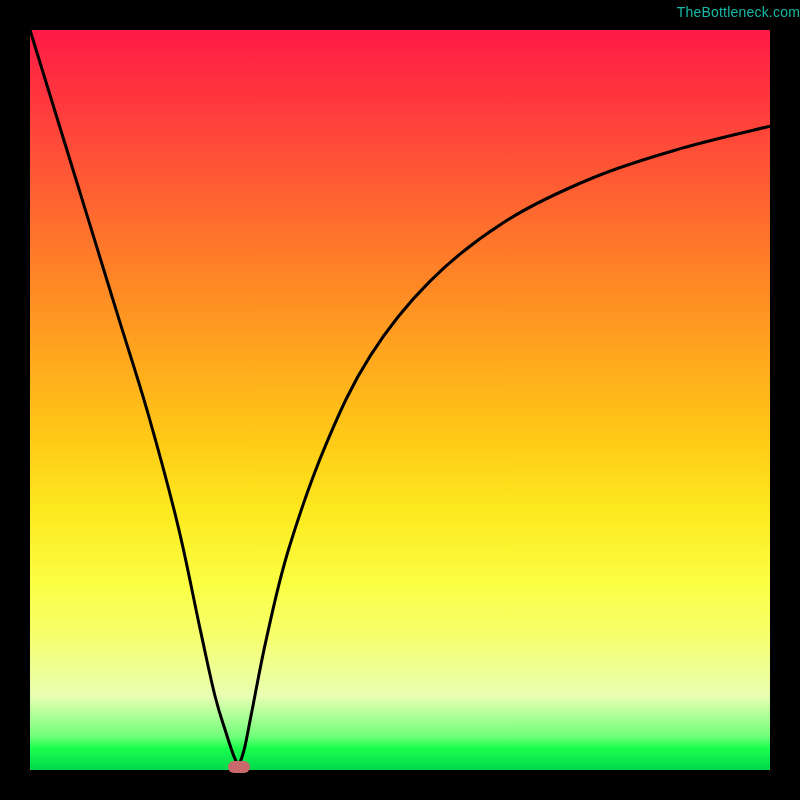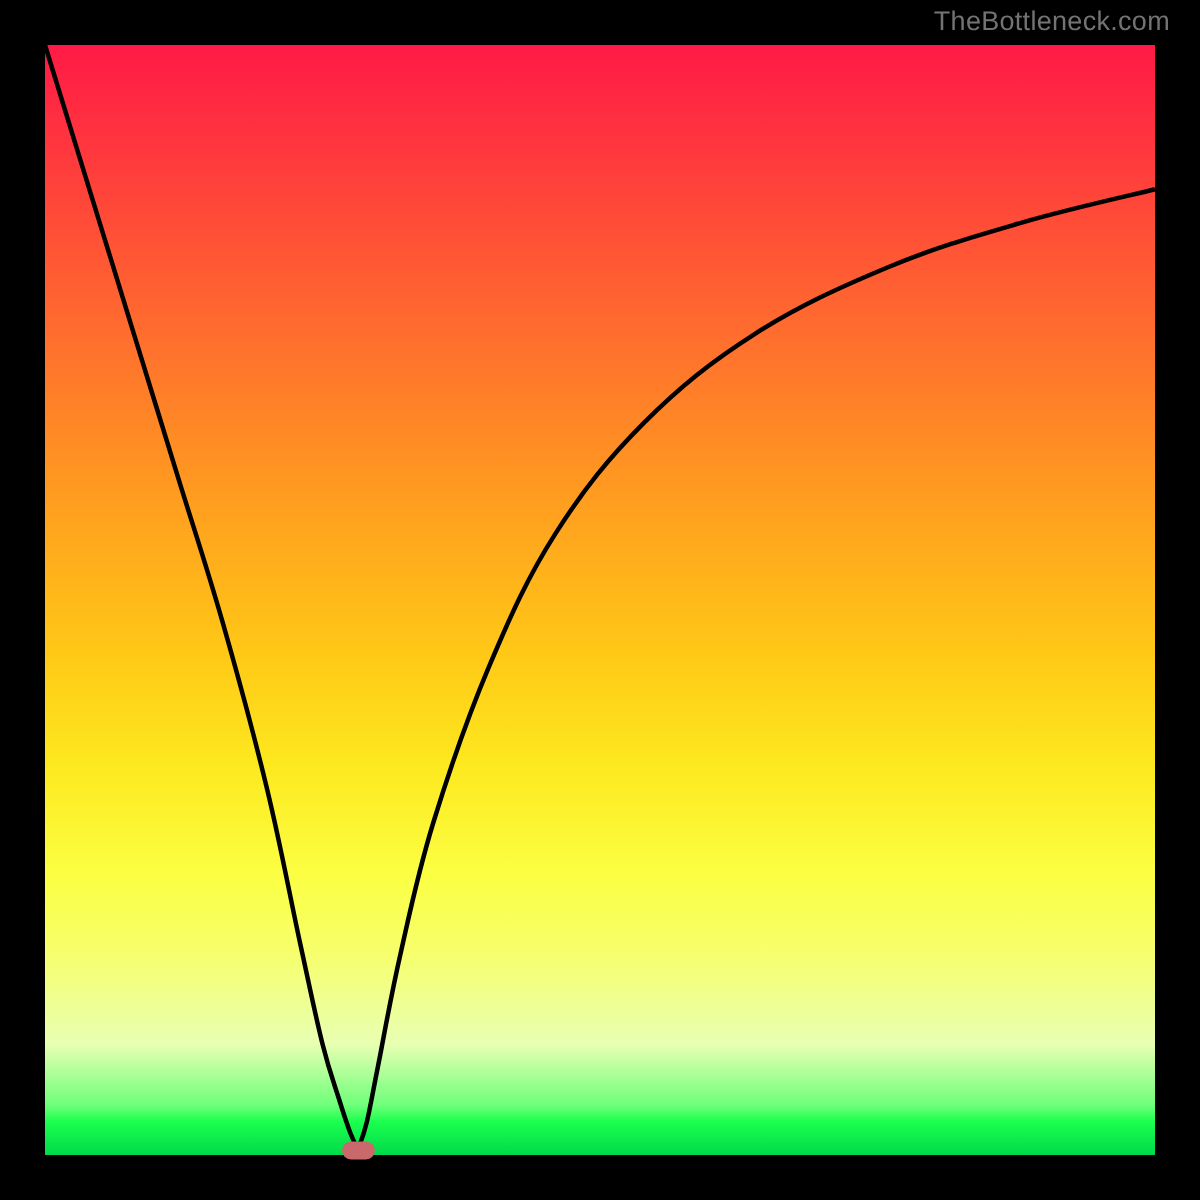--- a/index.html
+++ b/index.html
@@ -34,23 +34,23 @@
       #f6ff6e 82%,
       #e8ffb3 90%,
       #6fff7a 95.5%,
       #1bff4e 97%,
       #00d94b 100%
     );
   }
   .watermark {
     position: absolute;
     top: 4px;
-    right: 20px;
-    color: #737373;
-    font-size: 18px;
+    right: 0;
+    color: #14b8a6;
+    font-size: 14px;
     font-weight: 500;
     letter-spacing: 0.2px;
     user-select: none;
   }
   svg.curve {
     position: absolute;
     inset: 0;
     width: 100%;
     height: 100%;
     overflow: visible;

